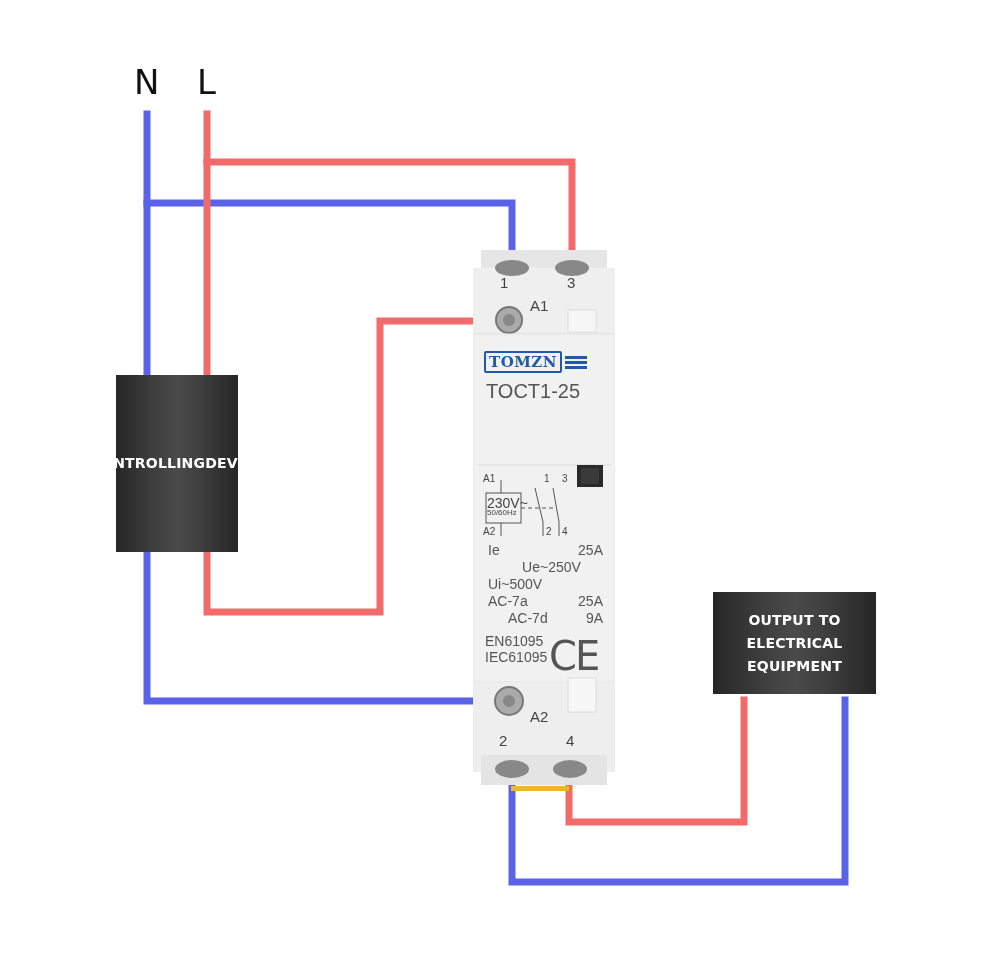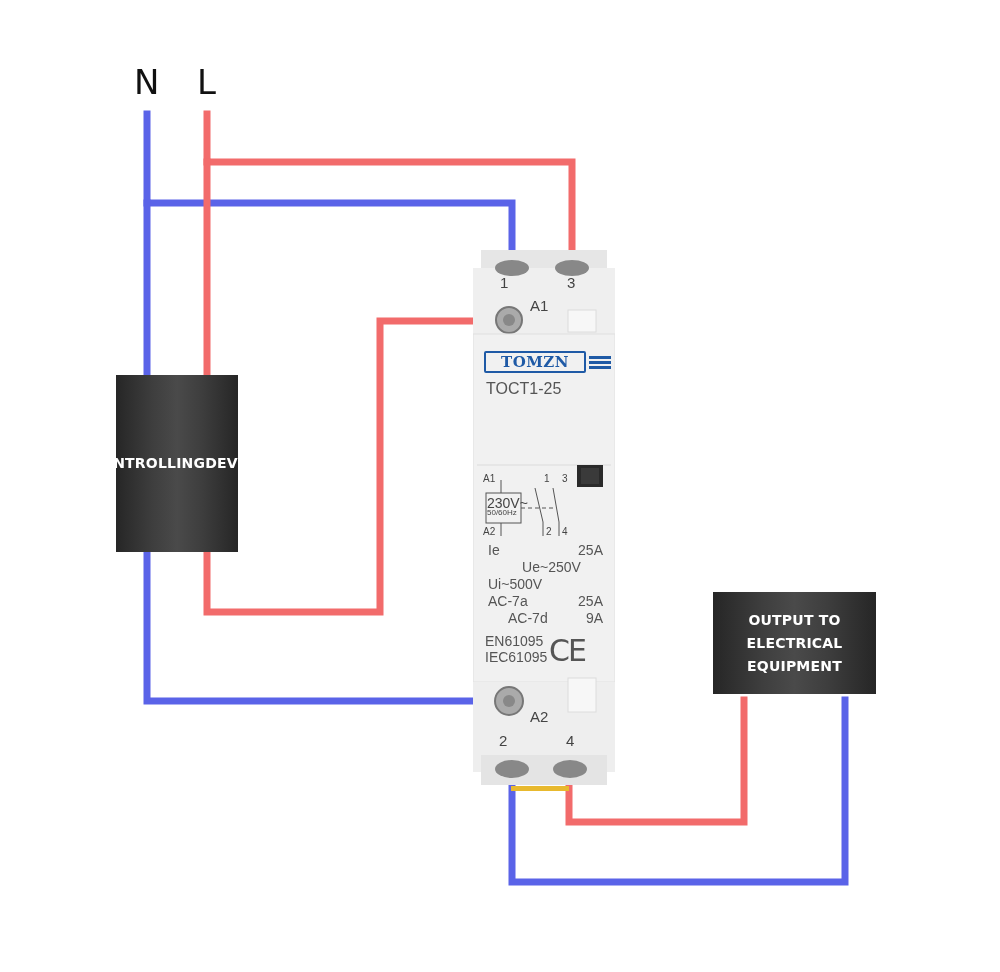--- a/index.html
+++ b/index.html
@@ -82,28 +82,28 @@
     <ellipse cx="97" cy="519" rx="17" ry="9" fill="#888"></ellipse>
 
     <rect x="38" y="536" width="58" height="5" fill="#e8b92e"></rect>
   </svg>
 
   <div class="t" style="left:27px;top:24px;font-size:15px;">1</div>
   <div class="t" style="left:94px;top:24px;font-size:15px;">3</div>
   <div class="t" style="left:57px;top:47px;font-size:15px;">A1</div>
 
   <div style="position:absolute;left:11px;top:101px;display:flex;align-items:center;">
-    <div style="border:2px solid #1f5aa6;border-radius:2px;padding:0 15px;font-family:'DejaVu Serif',serif;font-weight:bold;font-size:15px;color:#1f5aa6;line-height:18px;letter-spacing:0.5px;">TOMZN</div>
+    <div style="border:2px solid #1f5aa6;border-radius:2px;padding:0 3px;font-family:'DejaVu Serif',serif;font-weight:bold;font-size:15px;color:#1f5aa6;line-height:18px;letter-spacing:0.5px;">TOMZN</div>
     <div style="margin-left:3px;width:22px;">
       <div style="height:3px;background:#1f5aa6;margin:2px 0;"></div>
       <div style="height:3px;background:#1f5aa6;margin:2px 0;"></div>
       <div style="height:3px;background:#1f5aa6;margin:2px 0;"></div>
     </div>
   </div>
-  <div class="t" style="left:13px;top:130px;font-size:16px;color:#555;">TOCT1-25</div>
+  <div class="t" style="left:13px;top:130px;font-size:20px;color:#555;">TOCT1-25</div>
 
   <div style="position:absolute;left:10px;top:226px;width:100px;height:62px;">
     <svg width="100" height="62" style="position:absolute;left:0;top:0;">
       <line x1="18" y1="4" x2="18" y2="17" stroke="#555" stroke-width="1"></line>
       <rect x="3" y="17" width="35" height="30" fill="none" stroke="#555" stroke-width="1"></rect>
       <line x1="18" y1="47" x2="18" y2="60" stroke="#555" stroke-width="1"></line>
       <line x1="38" y1="32" x2="72" y2="32" stroke="#555" stroke-dasharray="4,3"></line>
       <line x1="52" y1="12" x2="60" y2="46" stroke="#555"></line>
       <line x1="60" y1="46" x2="60" y2="60" stroke="#555"></line>
       <line x1="70" y1="12" x2="76" y2="46" stroke="#555"></line>
@@ -138,18 +138,18 @@
       </div>
     <div style="display:flex;justify-content:space-between;margin-left:20px;">
         <span>AC-7d</span>
         <span>9A</span>
       </div>
   </div>
   <div class="t" style="left:12px;top:383px;font-size:14px;color:#555;line-height:16px;">
     <div>EN61095</div>
     <div>IEC61095</div>
   </div>
-  <div class="t" style="left:76px;top:383px;font-size:30px;color:#555;letter-spacing:-2px;font-family:'DejaVu Sans',sans-serif;">CE</div>
+  <div class="t" style="left:76px;top:383px;font-size:40px;color:#555;letter-spacing:-2px;font-family:'DejaVu Sans',sans-serif;">CE</div>
 
   <div class="t" style="left:57px;top:458px;font-size:15px;">A2</div>
   <div class="t" style="left:26px;top:482px;font-size:15px;">2</div>
   <div class="t" style="left:93px;top:482px;font-size:15px;">4</div>
 </div>
 
 </body></html>

